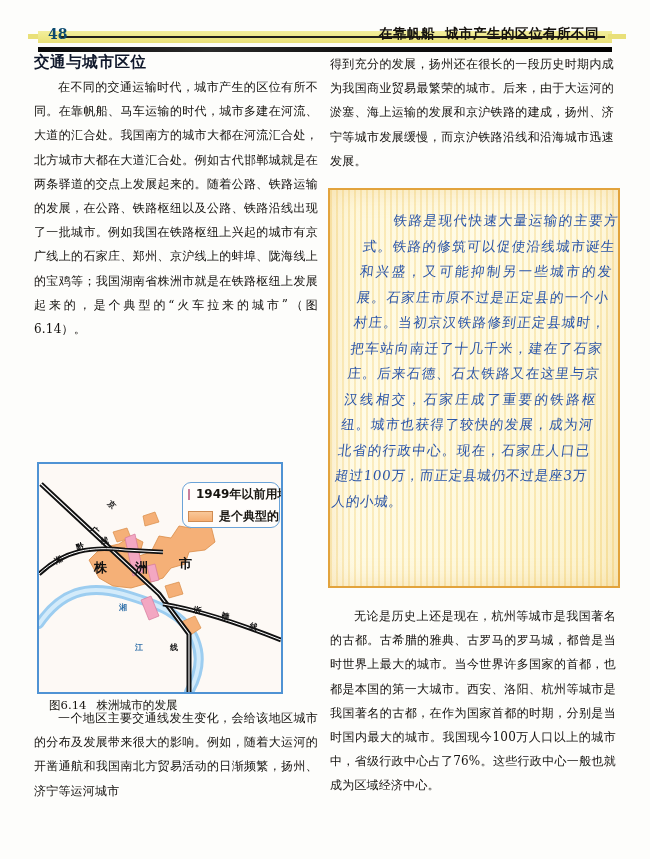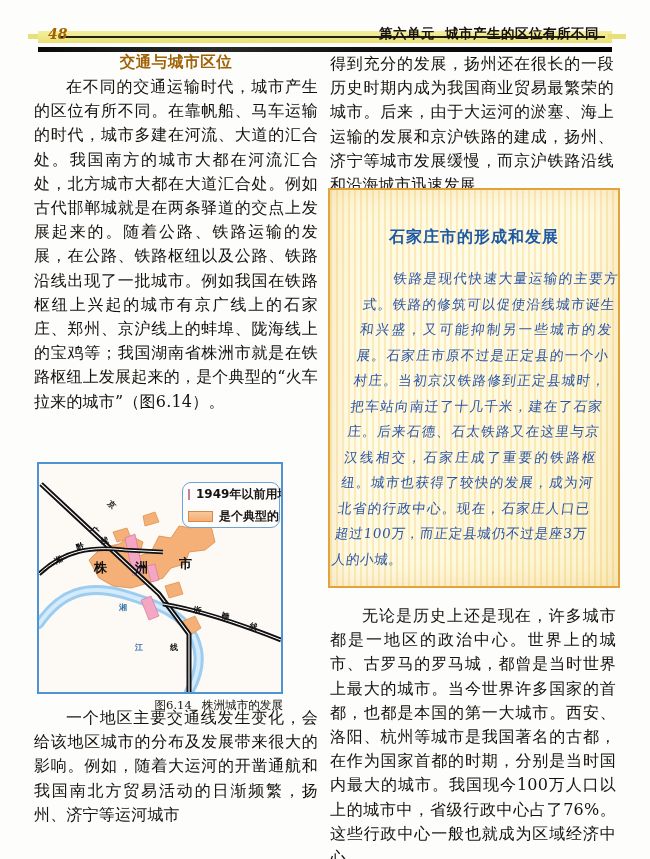--- a/index.html
+++ b/index.html
@@ -17,50 +17,49 @@
   .hdr-band{
     position:absolute;left:38px;top:9px;width:574px;height:12px;
     background:linear-gradient(to bottom,#f2ee9e 0%,#efe98a 45%,#e9e079 100%);
   }
   .hdr-dash-l{position:absolute;left:28px;top:12px;width:14px;height:5px;background:#e9e079;}
   .hdr-dash-r{position:absolute;right:24px;top:12px;width:18px;height:5px;background:#e9e079;}
   .hdr-rule{position:absolute;left:60px;top:14px;width:545px;height:2px;background:#221f1c;}
   .page-no{
     position:absolute;left:44px;top:4px;
     font-family:"DejaVu Serif","Liberation Serif",serif;
-    font-weight:bold;font-style:italic;font-size:14px;color:#a16207;
+    font-weight:bold;font-size:14px;color:#0c4a6e;
     background:transparent;padding:0 4px;z-index:3;
   }
   .hdr-title{
     position:absolute;right:46px;top:3px;
     font-size:13.5px;font-weight:bold;color:#16130f;
     letter-spacing:.5px;background:transparent;padding:0 5px;z-index:3;
     white-space:nowrap;
   }
   .hdr-title .unit{margin-right:10px;}
   .hdr-blackbar{
     position:absolute;left:38px;top:25px;width:574px;height:5px;
     background:linear-gradient(to right,#0a0a0a 0%,#2b2b2b 30%,#111 55%,#000 100%);
   }
 
   
   .col{position:absolute;top:52px;width:284px;}
   .col-left{left:34px;}
   .col-right{left:330px;}
 
   h2.sect{
-    font-size:15.5px;font-weight:bold;color:#a16207;
+    font-size:15.5px;font-weight:bold;color:#0f172a;
     margin:0 0 2px 0;letter-spacing:.6px;
     font-family:"DejaVu Sans","Liberation Sans",sans-serif;
-    text-align:center;
   }
   p.body{
     margin:0 0 1px 0;
     font-family:"DejaVu Serif","Liberation Serif",serif;
-    font-size:16px;line-height:24.2px;color:#14110e;
+    font-size:12px;line-height:24.2px;color:#14110e;
     text-align:justify;text-indent:2em;
     letter-spacing:.2px;
   }
   p.cont{text-indent:0;}
 
   
   .figure{position:absolute;left:37px;top:462px;width:246px;height:232px;}
   .map{
     position:absolute;inset:0;
     border:2px solid #4f93d4;
@@ -74,21 +73,21 @@
   }
   .legend-row{display:flex;align-items:center;height:22px;padding-left:5px;}
   .sw{width:24px;height:9px;border:1px solid #c97f9c;}
   .sw.old{background:linear-gradient(to bottom,#f6b9cd,#f09cbb);}
   .sw.now{background:linear-gradient(to bottom,#f9c89a,#f5ae72);border-color:#cf8b52;}
   .legend-lbl{
     font-size:12px;font-weight:bold;color:#17140f;margin-left:6px;
     font-family:"DejaVu Sans","Liberation Sans",sans-serif;white-space:nowrap;
   }
   .fig-cap{
-    position:absolute;left:0;top:236px;width:246px;text-align:right;
+    position:absolute;left:12px;top:236px;width:246px;text-align:left;
     font-size:11.6px;color:#17140f;
     font-family:"DejaVu Serif","Liberation Serif",serif;
   }
   .fig-cap .gap{display:inline-block;width:10px;}
 
   
   .yellowbox{
     position:absolute;left:328px;top:188px;width:288px;height:396px;
     border:2px solid #e2a33c;
     background:
@@ -122,21 +121,21 @@
 
 <div class="page">
 
   <div class="header">
     <div class="hdr-dash-l"></div>
     <div class="hdr-band"></div>
     <div class="hdr-dash-r"></div>
     <div class="hdr-rule"></div>
     <div class="page-no">48</div>
     <div class="hdr-title">
-      <span class="unit">第六单元</span><span>城市产生的区位有所不同</span>
+      <span class="unit">在靠帆船</span><span>城市产生的区位有所不同</span>
     </div>
     <div class="hdr-blackbar"></div>
   </div>
 
   <div class="col col-left">
     <h2 class="sect">交通与城市区位</h2>
     <p class="body">在不同的交通运输时代，城市产生的区位有所不同。在靠帆船、马车运输的时代，城市多建在河流、大道的汇合处。我国南方的城市大都在河流汇合处，北方城市大都在大道汇合处。例如古代邯郸城就是在两条驿道的交点上发展起来的。随着公路、铁路运输的发展，在公路、铁路枢纽以及公路、铁路沿线出现了一批城市。例如我国在铁路枢纽上兴起的城市有京广线上的石家庄、郑州、京沪线上的蚌埠、陇海线上的宝鸡等；我国湖南省株洲市就是在铁路枢纽上发展起来的，是个典型的“火车拉来的城市”（图6.14）。</p>
   </div>
 
   <div class="figure">
@@ -207,21 +206,20 @@
 
   <div class="col col-left" style="top:706px;">
     <p class="body">一个地区主要交通线发生变化，会给该地区城市的分布及发展带来很大的影响。例如，随着大运河的开凿通航和我国南北方贸易活动的日渐频繁，扬州、济宁等运河城市</p>
   </div>
 
   <div class="col col-right">
     <p class="body cont">得到充分的发展，扬州还在很长的一段历史时期内成为我国商业贸易最繁荣的城市。后来，由于大运河的淤塞、海上运输的发展和京沪铁路的建成，扬州、济宁等城市发展缓慢，而京沪铁路沿线和沿海城市迅速发展。</p>
   </div>
 
   <div class="yellowbox">
-    <div class="yb-title">石家庄市的形成和发展</div>
     <div class="yb-body">铁路是现代快速大量运输的主要方式。铁路的修筑可以促使沿线城市诞生和兴盛，又可能抑制另一些城市的发展。石家庄市原不过是正定县的一个小村庄。当初京汉铁路修到正定县城时，把车站向南迁了十几千米，建在了石家庄。后来石德、石太铁路又在这里与京汉线相交，石家庄成了重要的铁路枢纽。城市也获得了较快的发展，成为河北省的行政中心。现在，石家庄人口已超过100万，而正定县城仍不过是座3万人的小城。</div>
   </div>
 
   <div class="br">
-    <p class="body">无论是历史上还是现在，许多城市都是一地区的政治中心。世界上的城市、古罗马的罗马城，都曾是当时世界上最大的城市。当今世界许多国家的首都，也都是本国的第一大城市。西安、洛阳、杭州等城市是我国著名的古都，在作为国家首都的时期，分别是当时国内最大的城市。我国现今100万人口以上的城市中，省级行政中心占了76%。这些行政中心一般也就成为区域经济中心。</p>
+    <p class="body">无论是历史上还是现在，杭州等城市是我国著名的古都。古希腊的雅典、古罗马的罗马城，都曾是当时世界上最大的城市。当今世界许多国家的首都，也都是本国的第一大城市。西安、洛阳、杭州等城市是我国著名的古都，在作为国家首都的时期，分别是当时国内最大的城市。我国现今100万人口以上的城市中，省级行政中心占了76%。这些行政中心一般也就成为区域经济中心。</p>
   </div>
 
 </div>
 
 </body></html>

